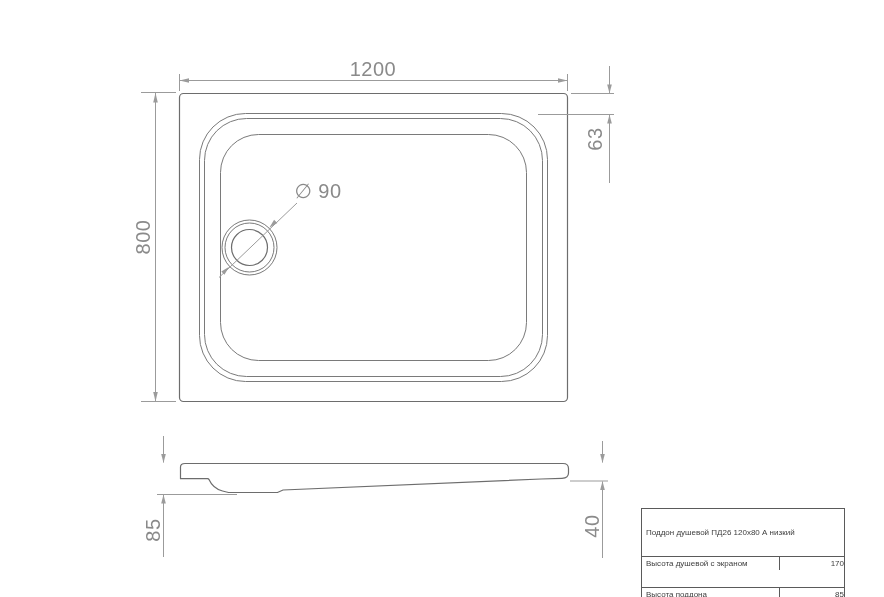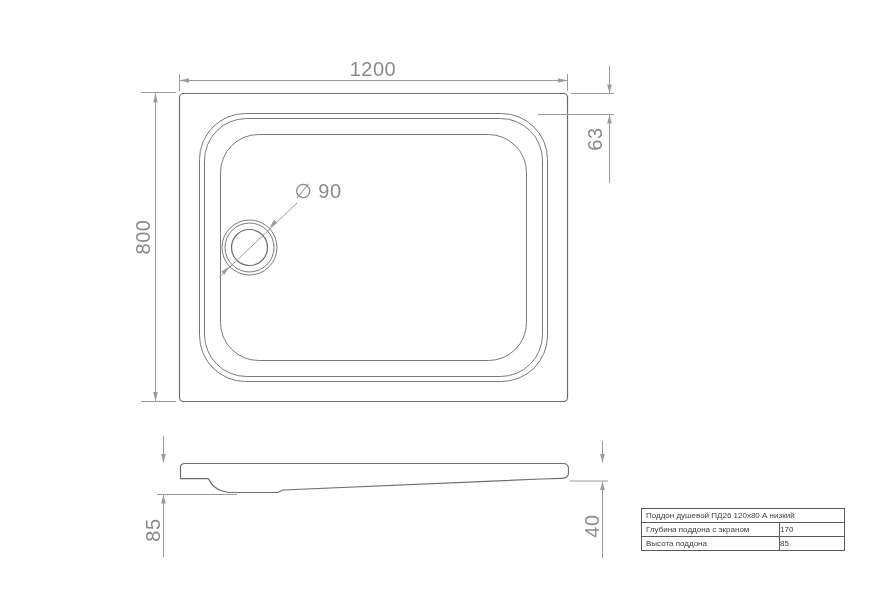--- a/index.html
+++ b/index.html
@@ -35,39 +35,40 @@
     background: #ffffff;
     color: #3d3d3d;
     font-size: 8px;
     line-height: 1;
   }
   .spec-table .t-row {
     display: flex;
     align-items: center;
     height: 13px;
     border-top: 1px solid #5a5a5a;
+    margin-top: 17px;
   }
   .spec-table .t-row:first-child { border-top: none; }
   .spec-table .t-title {
     padding-left: 4px;
     height: 13px;
     display: flex;
     align-items: center;
   }
   .spec-table .t-label {
     flex: 0 0 133px;
     padding-left: 4px;
     border-right: 1px solid #5a5a5a;
     height: 100%;
     display: flex;
     align-items: center;
   }
   .spec-table .t-value {
     flex: 1;
-    text-align: left;
+    text-align: right;
   }
 </style>
 </head>
 <body>
 
 <div class="canvas">
 
   <svg class="drawing" width="884" height="597" viewBox="0 0 884 597">
 
     <g>
@@ -140,21 +141,21 @@
       <polygon class="arrow" points="602.5,481 600.2,490 604.8,490"></polygon>
       <text class="dimtext" transform="translate(599,526) rotate(-90)" text-anchor="middle">40</text>
     </g>
   </svg>
 
   <div class="spec-table">
     <div class="t-row t-title">
       <span>Поддон душевой ПД26 120x80 А низкий</span>
     </div>
     <div class="t-row">
-      <span class="t-label">Глубина поддона с экраном</span>
+      <span class="t-label">Высота душевой с экраном</span>
       <span class="t-value">170</span>
     </div>
     <div class="t-row">
       <span class="t-label">Высота поддона</span>
       <span class="t-value">85</span>
     </div>
   </div>
 
 </div>
 

